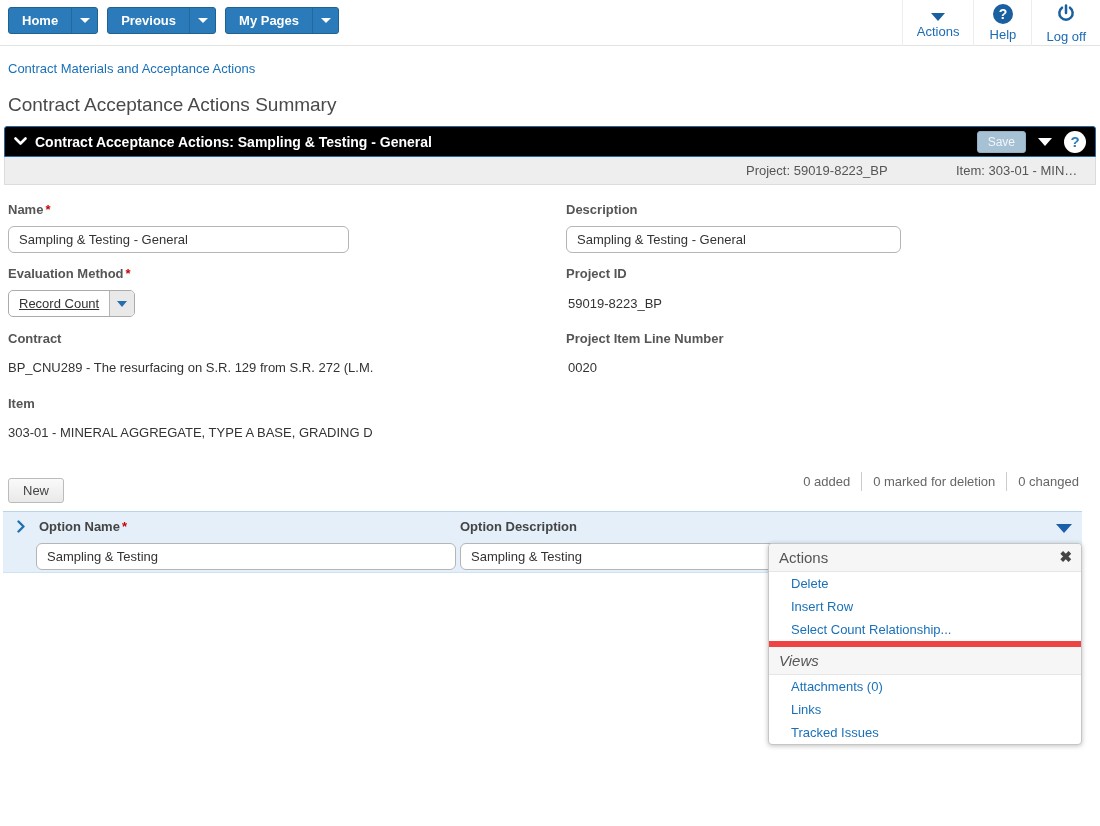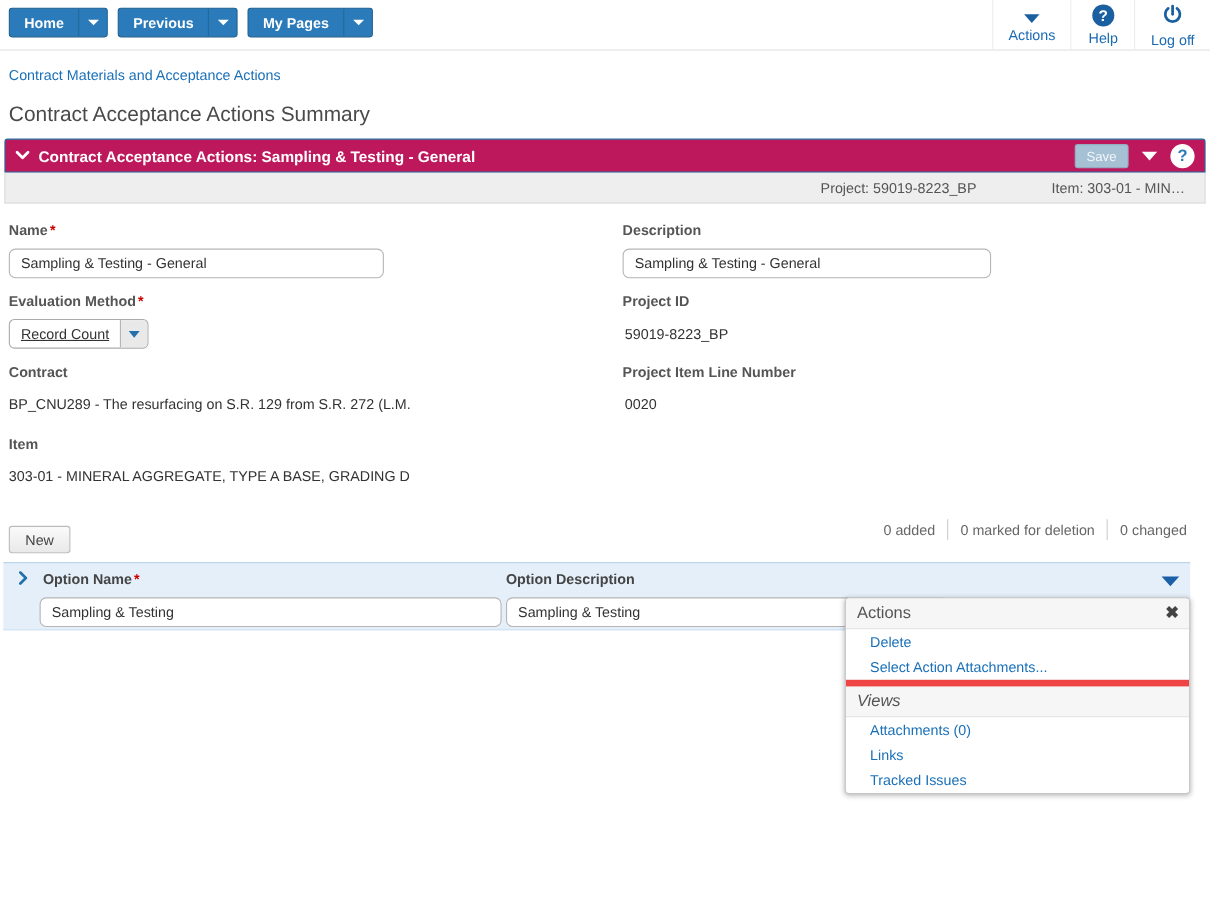--- a/index.html
+++ b/index.html
@@ -30,21 +30,21 @@
     font-size:13px; cursor:pointer; min-width:58px;
   }
   .tri-down-b { width:0; height:0; border-left:7px solid transparent; border-right:7px solid transparent; border-top:8px solid #1a5fa0; margin-top:5px; }
   .help-circle { width:20px; height:20px; border-radius:50%; background:#1a5fa0; color:#fff; font-weight:bold; font-size:14px; display:flex; align-items:center; justify-content:center; }
   
   .breadcrumb { position:absolute; left:8px; top:61px; font-size:13px; color:#1a70b8; cursor:pointer; }
   .page-title { position:absolute; left:8px; top:94px; font-size:19px; color:#4a4a4a; }
   
   .panel-header {
     position:absolute; left:4px; top:126px; width:1092px; height:31px;
-    background:#be185d; border:1px solid #26689b; border-radius:3px 3px 0 0;
+    background:#000000; border:1px solid #26689b; border-radius:3px 3px 0 0;
     display:flex; align-items:center; padding:0 9px; color:#fff;
   }
   .panel-header .chev { margin-right:8px; display:flex; align-items:center; cursor:pointer; }
   .panel-header .ttl { font-size:14px; font-weight:bold; }
   .ph-right { margin-left:auto; display:flex; align-items:center; gap:12px; }
   .save-btn {
     background:#a6c0d4; border:1px solid #93aec3; border-radius:3px;
     color:#f2f6fa; font-size:12px; padding:3px 10px; cursor:pointer;
   }
   .tri-down-white { width:0; height:0; border-left:7px solid transparent; border-right:7px solid transparent; border-top:8px solid #fff; cursor:pointer; }
@@ -222,18 +222,19 @@
   <input class="tbox opt-in1" value="Sampling &amp; Testing" style="">
   <input class="tbox opt-in2" value="Sampling &amp; Testing" style="">
 </div>
 
 <div class="popup">
   <div class="sect-hd">
     <span>Actions</span>
     <span class="close-x">✖</span>
   </div>
   <div class="mitem">Delete</div>
-  <div class="mitem">Select Action Attachments...</div>
+  <div class="mitem">Insert Row</div>
+  <div class="mitem">Select Count Relationship...</div>
   <div class="sect-hd mid">Views</div>
   <div class="mitem">Attachments (0)</div>
   <div class="mitem">Links</div>
   <div class="mitem">Tracked Issues</div>
 </div>
 
 </body></html>

